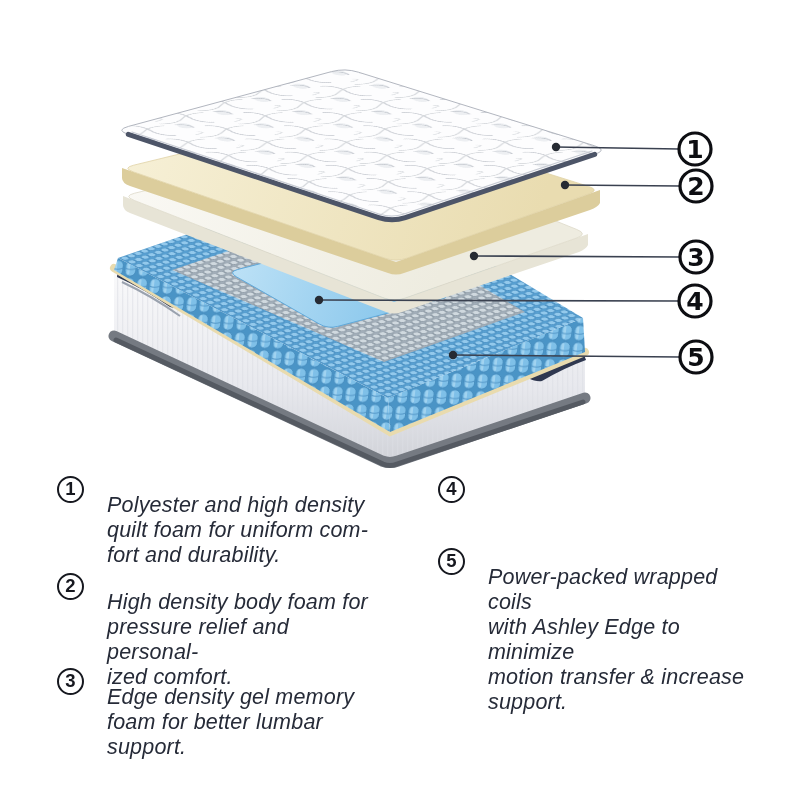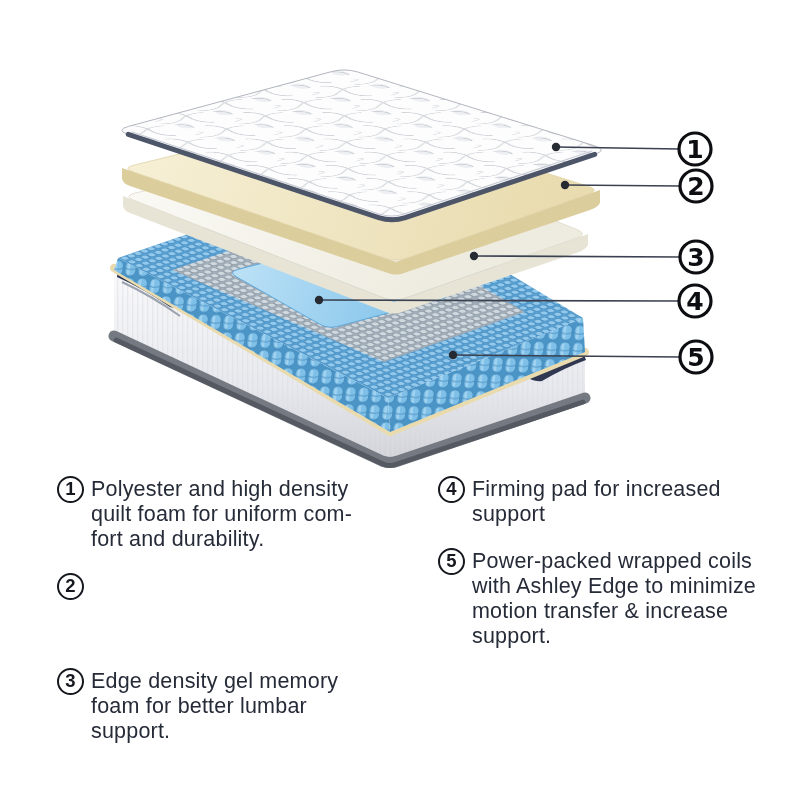--- a/index.html
+++ b/index.html
@@ -39,26 +39,27 @@
     box-sizing: border-box;
     display: flex;
     align-items: center;
     justify-content: center;
     font-size: 18.5px;
     font-weight: bold;
     color: #16181f;
     line-height: 1;
   }
   .legend-text {
-    margin: 0;
+    margin: 16px;
     white-space: pre-line;
     font-size: 21.5px;
     line-height: 25px;
     letter-spacing: 0.2px;
     color: #262b38;
+    font-style: italic;
   }
   .item-1 { left: 57px;  top: 477px; }
   .item-2 { left: 57px;  top: 574px; }
   .item-3 { left: 57px;  top: 669px; }
   .item-4 { left: 438px; top: 477px; }
   .item-5 { left: 438px; top: 549px; }
   .callout-num {
     font-family: "DejaVu Sans", sans-serif;
     font-weight: bold;
     font-size: 25px;
@@ -203,31 +204,32 @@
 
   <div>
     <div class="legend-item item-1">
       <span class="num-badge">1</span>
       <p class="legend-text">Polyester and high density
 quilt foam for uniform com-
 fort and durability.</p>
     </div>
     <div class="legend-item item-2">
       <span class="num-badge">2</span>
+      <p class="legend-text">High density body foam for
+pressure relief and personal-
+ized comfort.</p>
     </div>
     <div class="legend-item item-3">
       <span class="num-badge">3</span>
       <p class="legend-text">Edge density gel memory
 foam for better lumbar
 support.</p>
     </div>
     <div class="legend-item item-4">
       <span class="num-badge">4</span>
-      <p class="legend-text">Firming pad for increased
-support</p>
     </div>
     <div class="legend-item item-5">
       <span class="num-badge">5</span>
       <p class="legend-text">Power-packed wrapped coils
 with Ashley Edge to minimize
 motion transfer &amp; increase
 support.</p>
     </div>
   </div>
 

